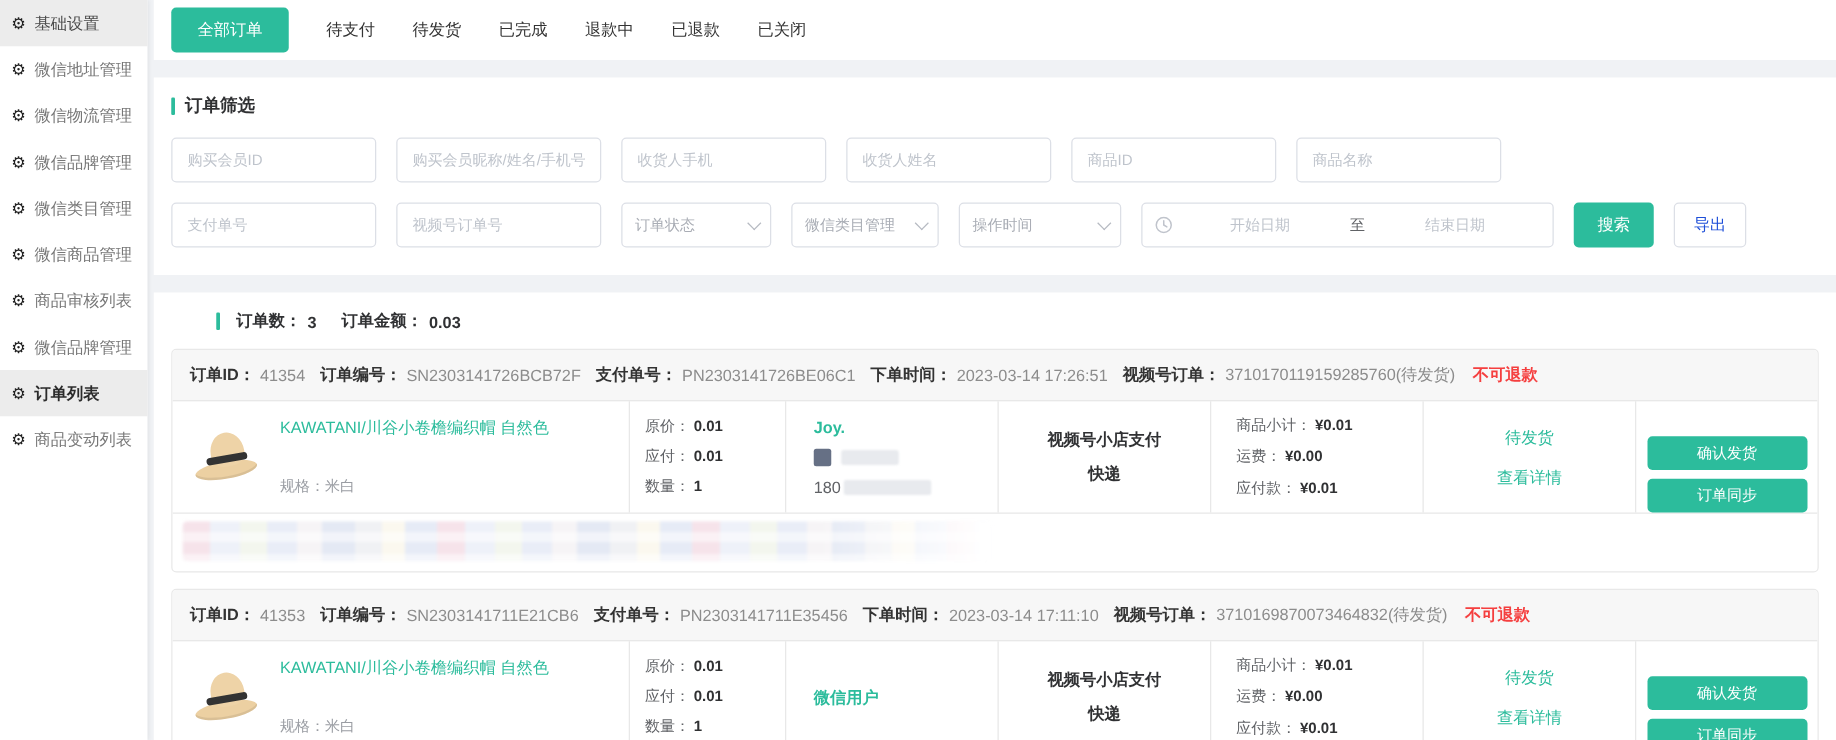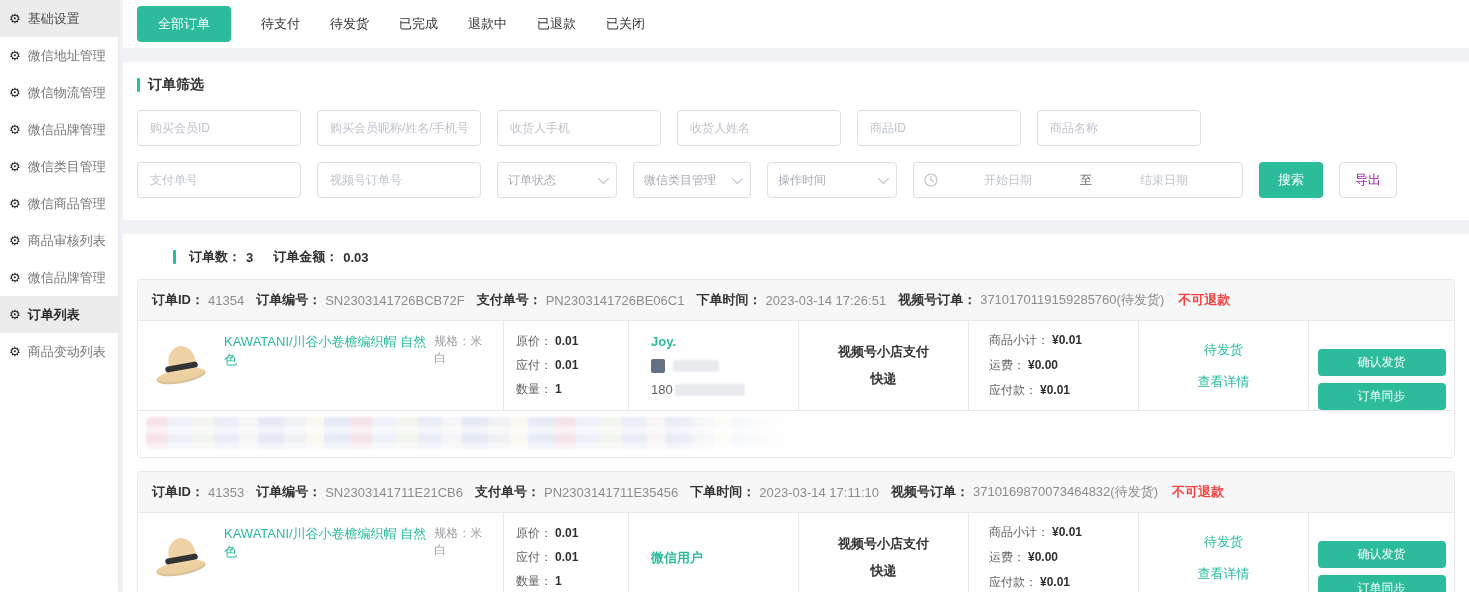--- a/index.html
+++ b/index.html
@@ -32,36 +32,36 @@
   .f-input { width:164px; padding:0 12px; color:#606266; outline:none; font-family:inherit; }
   .f-input::placeholder { color:#bfc4cc; }
   .f-select { display:flex; align-items:center; justify-content:space-between; padding:0 10px; color:#a9adb5; cursor:pointer; }
   .chev { width:8px; height:8px; border-right:1px solid #b6bac2; border-bottom:1px solid #b6bac2; transform:rotate(45deg) translateY(-2px); margin-left:8px; }
   .f-date { width:330px; display:flex; align-items:center; padding:0 10px; color:#bfc4cc; cursor:pointer; }
   .f-date .seg { flex:1; text-align:center; }
   .f-date .to { color:#606266; flex:0 0 auto; padding:0 4px; }
   .clock { flex:0 0 14px; height:14px; margin-right:2px; }
   .btn { height:36px; border-radius:4px; font-size:13px; border:none; cursor:pointer; font-family:inherit; }
   .btn-green { background:#2cbc9c; color:#fff; width:64px; }
-  .btn-plain { background:#fff; color:#a21caf; width:58px; border:1px solid #dcdfe6; margin-left:16px; }
+  .btn-plain { background:#fff; color:#1d4ed8; width:58px; border:1px solid #dcdfe6; margin-left:16px; }
   
   .orders-card { margin-top:14px; padding:14px; flex:1; overflow:hidden; }
   .summary { display:flex; align-items:center; font-size:13px; font-weight:bold; color:#303133; gap:5px;padding-left:36px; }
   .summary .gap { width:10px; }
   .order-card { border:1px solid #e8e8e8; border-radius:4px; margin-top:13px; overflow:hidden; }
   .o-head { background:#f7f7f7; border-bottom:1px solid #e8e8e8; padding:11px 14px; font-size:13px; display:flex; align-items:center; white-space:nowrap; }
   .o-head .lbl { font-weight:bold; color:#333; margin-left:12px; }
   .o-head .lbl:first-child { margin-left:0; }
   .o-head .val { color:#8c8c8c; margin-left:4px; }
   .o-head .refund { color:#f53f3f; font-weight:bold; margin-left:14px; }
   .o-body { display:flex; min-height:86px; }
   .col { border-right:1px solid #e8e8e8; }
   .col:last-child { border-right:none; }
   .col-product { flex:0 0 366px; display:flex; gap:16px; padding:12px 10px 12px 16px; }
-  .p-info { display:flex; flex-direction:row; justify-content:space-between; }
+  .p-info { display:flex; flex-direction:column; justify-content:space-between; }
   .p-name { color:#2cbc9c; font-size:13px; cursor:pointer; }
   .p-spec { color:#9a9da3; font-size:12px; }
   .hat { width:54px; height:46px; position:relative; align-self:center; flex:0 0 54px; }
   .hat .crown { position:absolute; left:14px; top:3px; width:27px; height:27px; background:#eed3a7; border-radius:55% 55% 42% 42%/65% 65% 38% 38%; transform:rotate(-10deg); }
   .hat .band { position:absolute; left:11px; top:21px; width:33px; height:6px; background:#333; border-radius:3px; transform:rotate(-10deg); }
   .hat .brim { position:absolute; left:2px; top:26px; width:50px; height:14px; background:#ecd0a2; border-radius:50%; transform:rotate(-10deg); box-shadow:inset 0 -2px 0 rgba(0,0,0,.08); }
   .col-price { flex:0 0 125px; display:flex; flex-direction:column; justify-content:center; gap:7px; padding:12px; font-size:12px; color:#606266; }
   .col-price b { color:#303133; font-weight:bold; margin-left:3px; }
   .col-buyer { flex:0 0 170px; display:flex; flex-direction:column; justify-content:space-between; padding:13px 12px 13px 22px; }
   .col-buyer.center { justify-content:center; }

